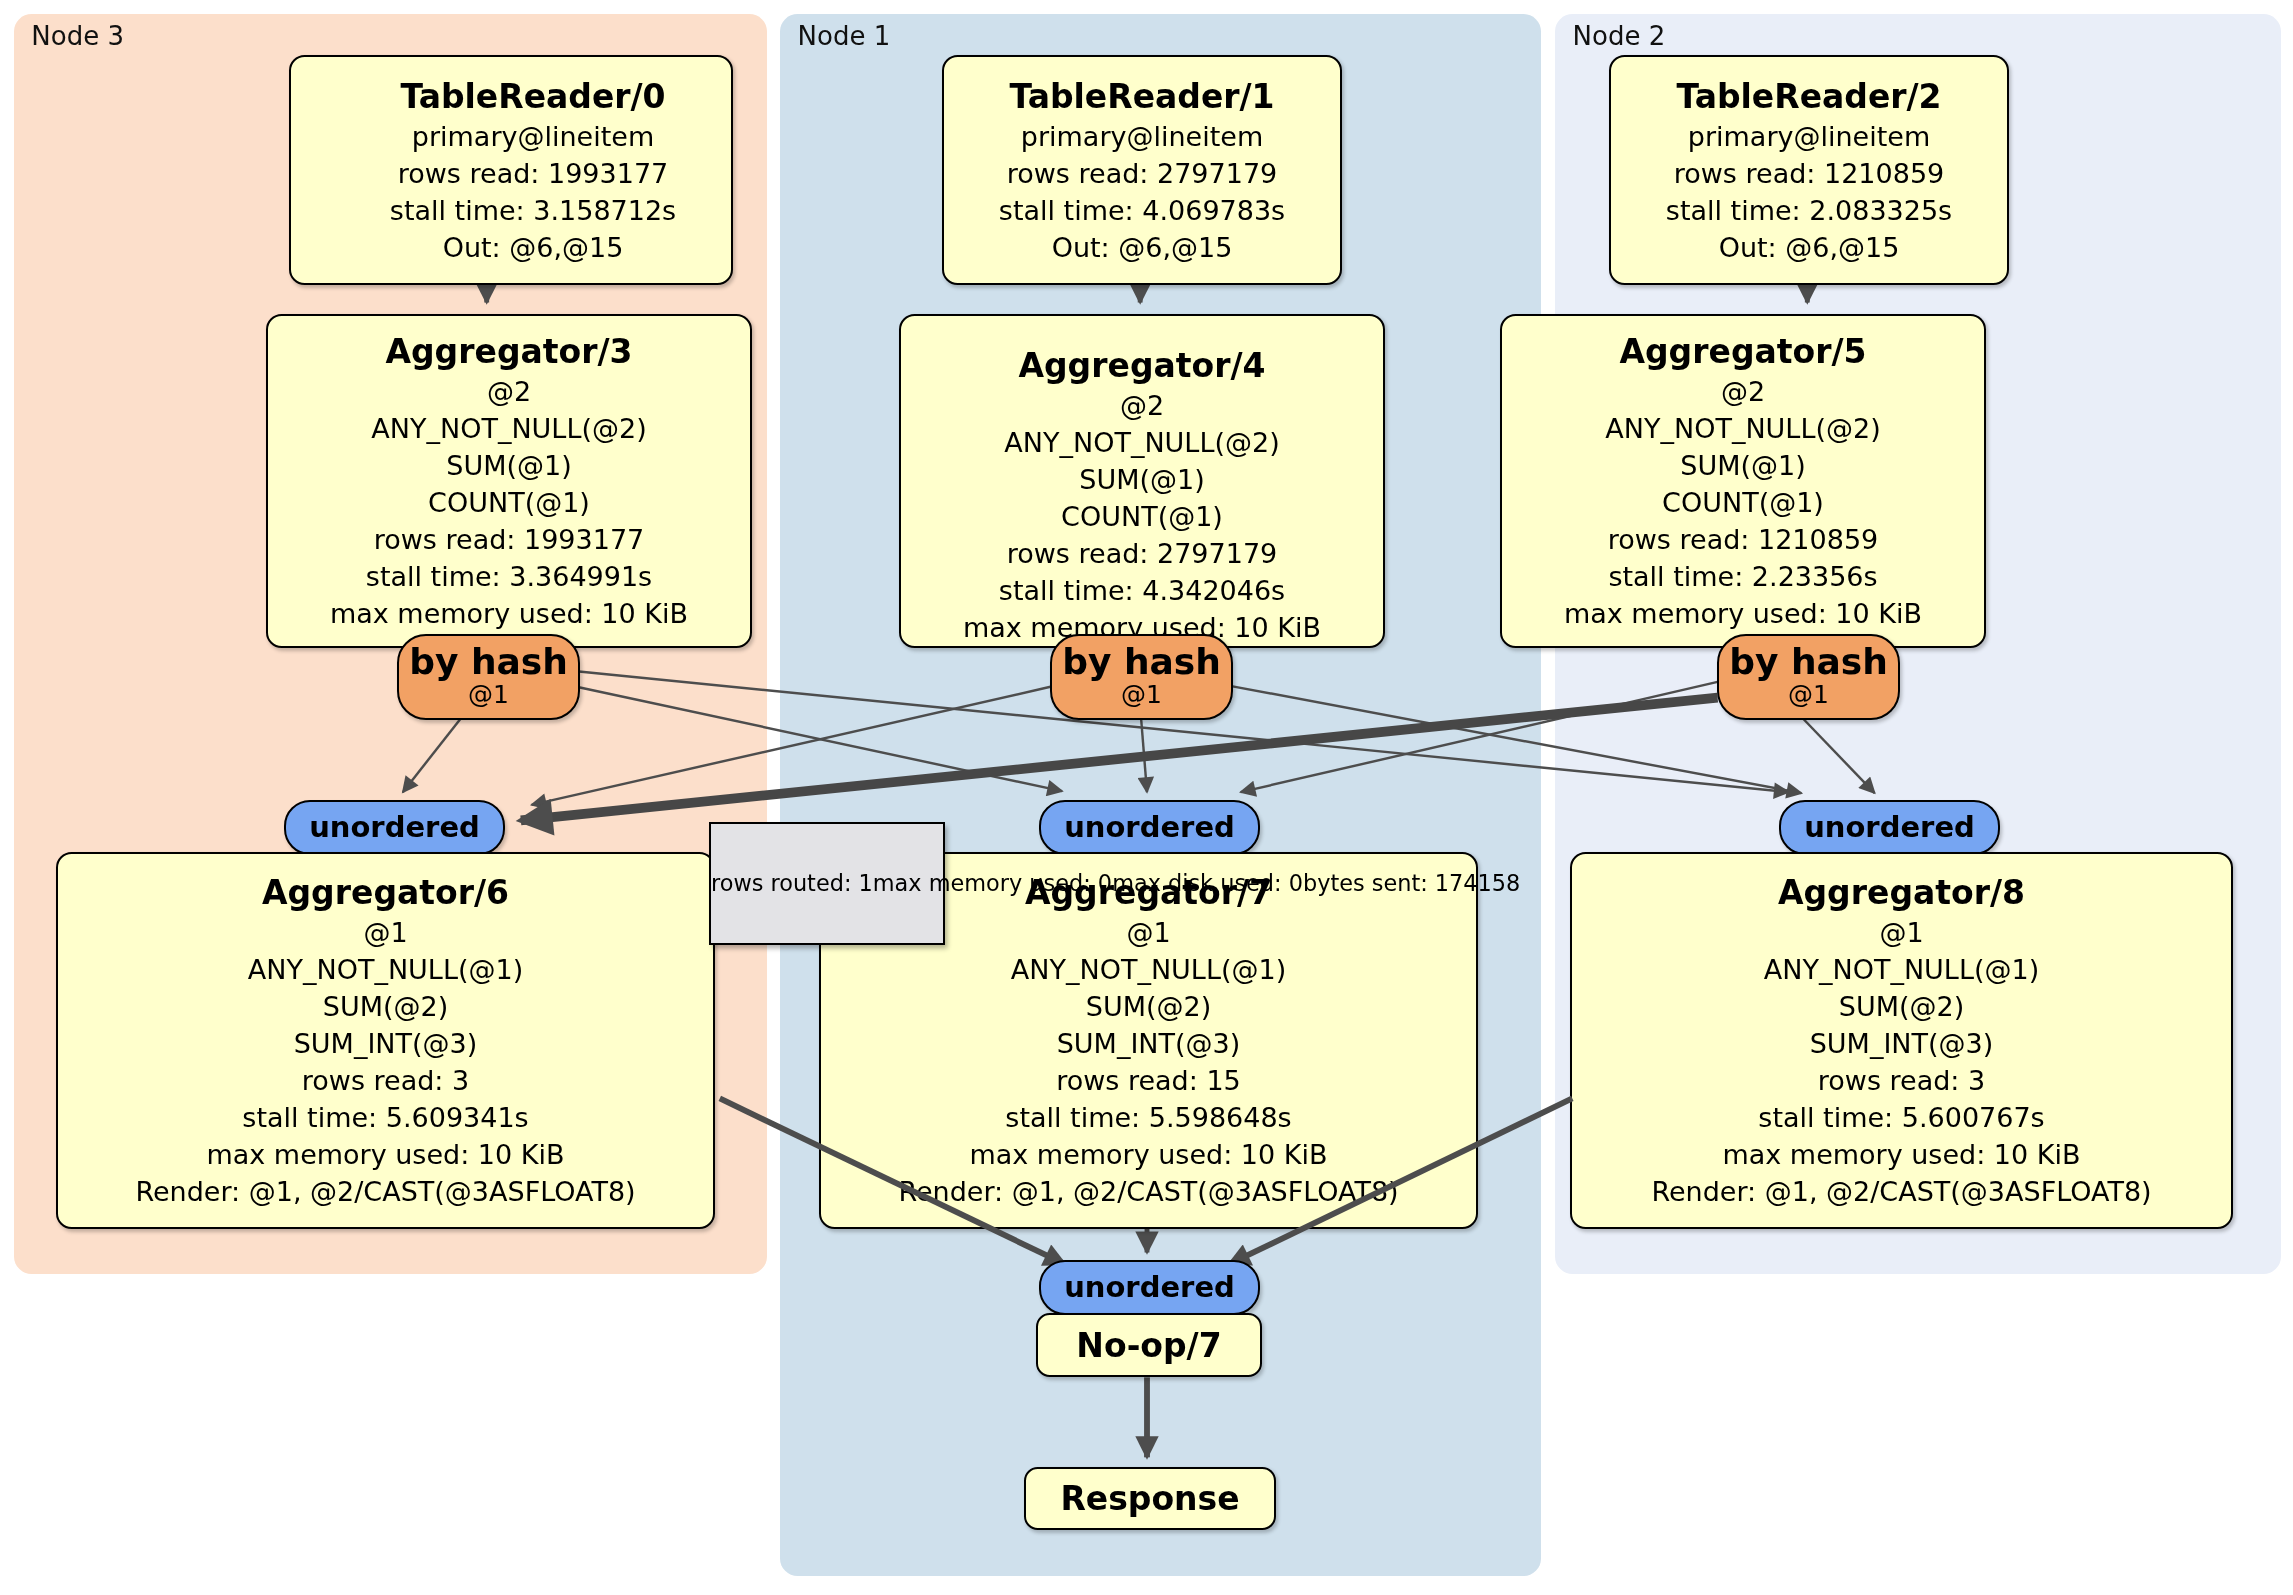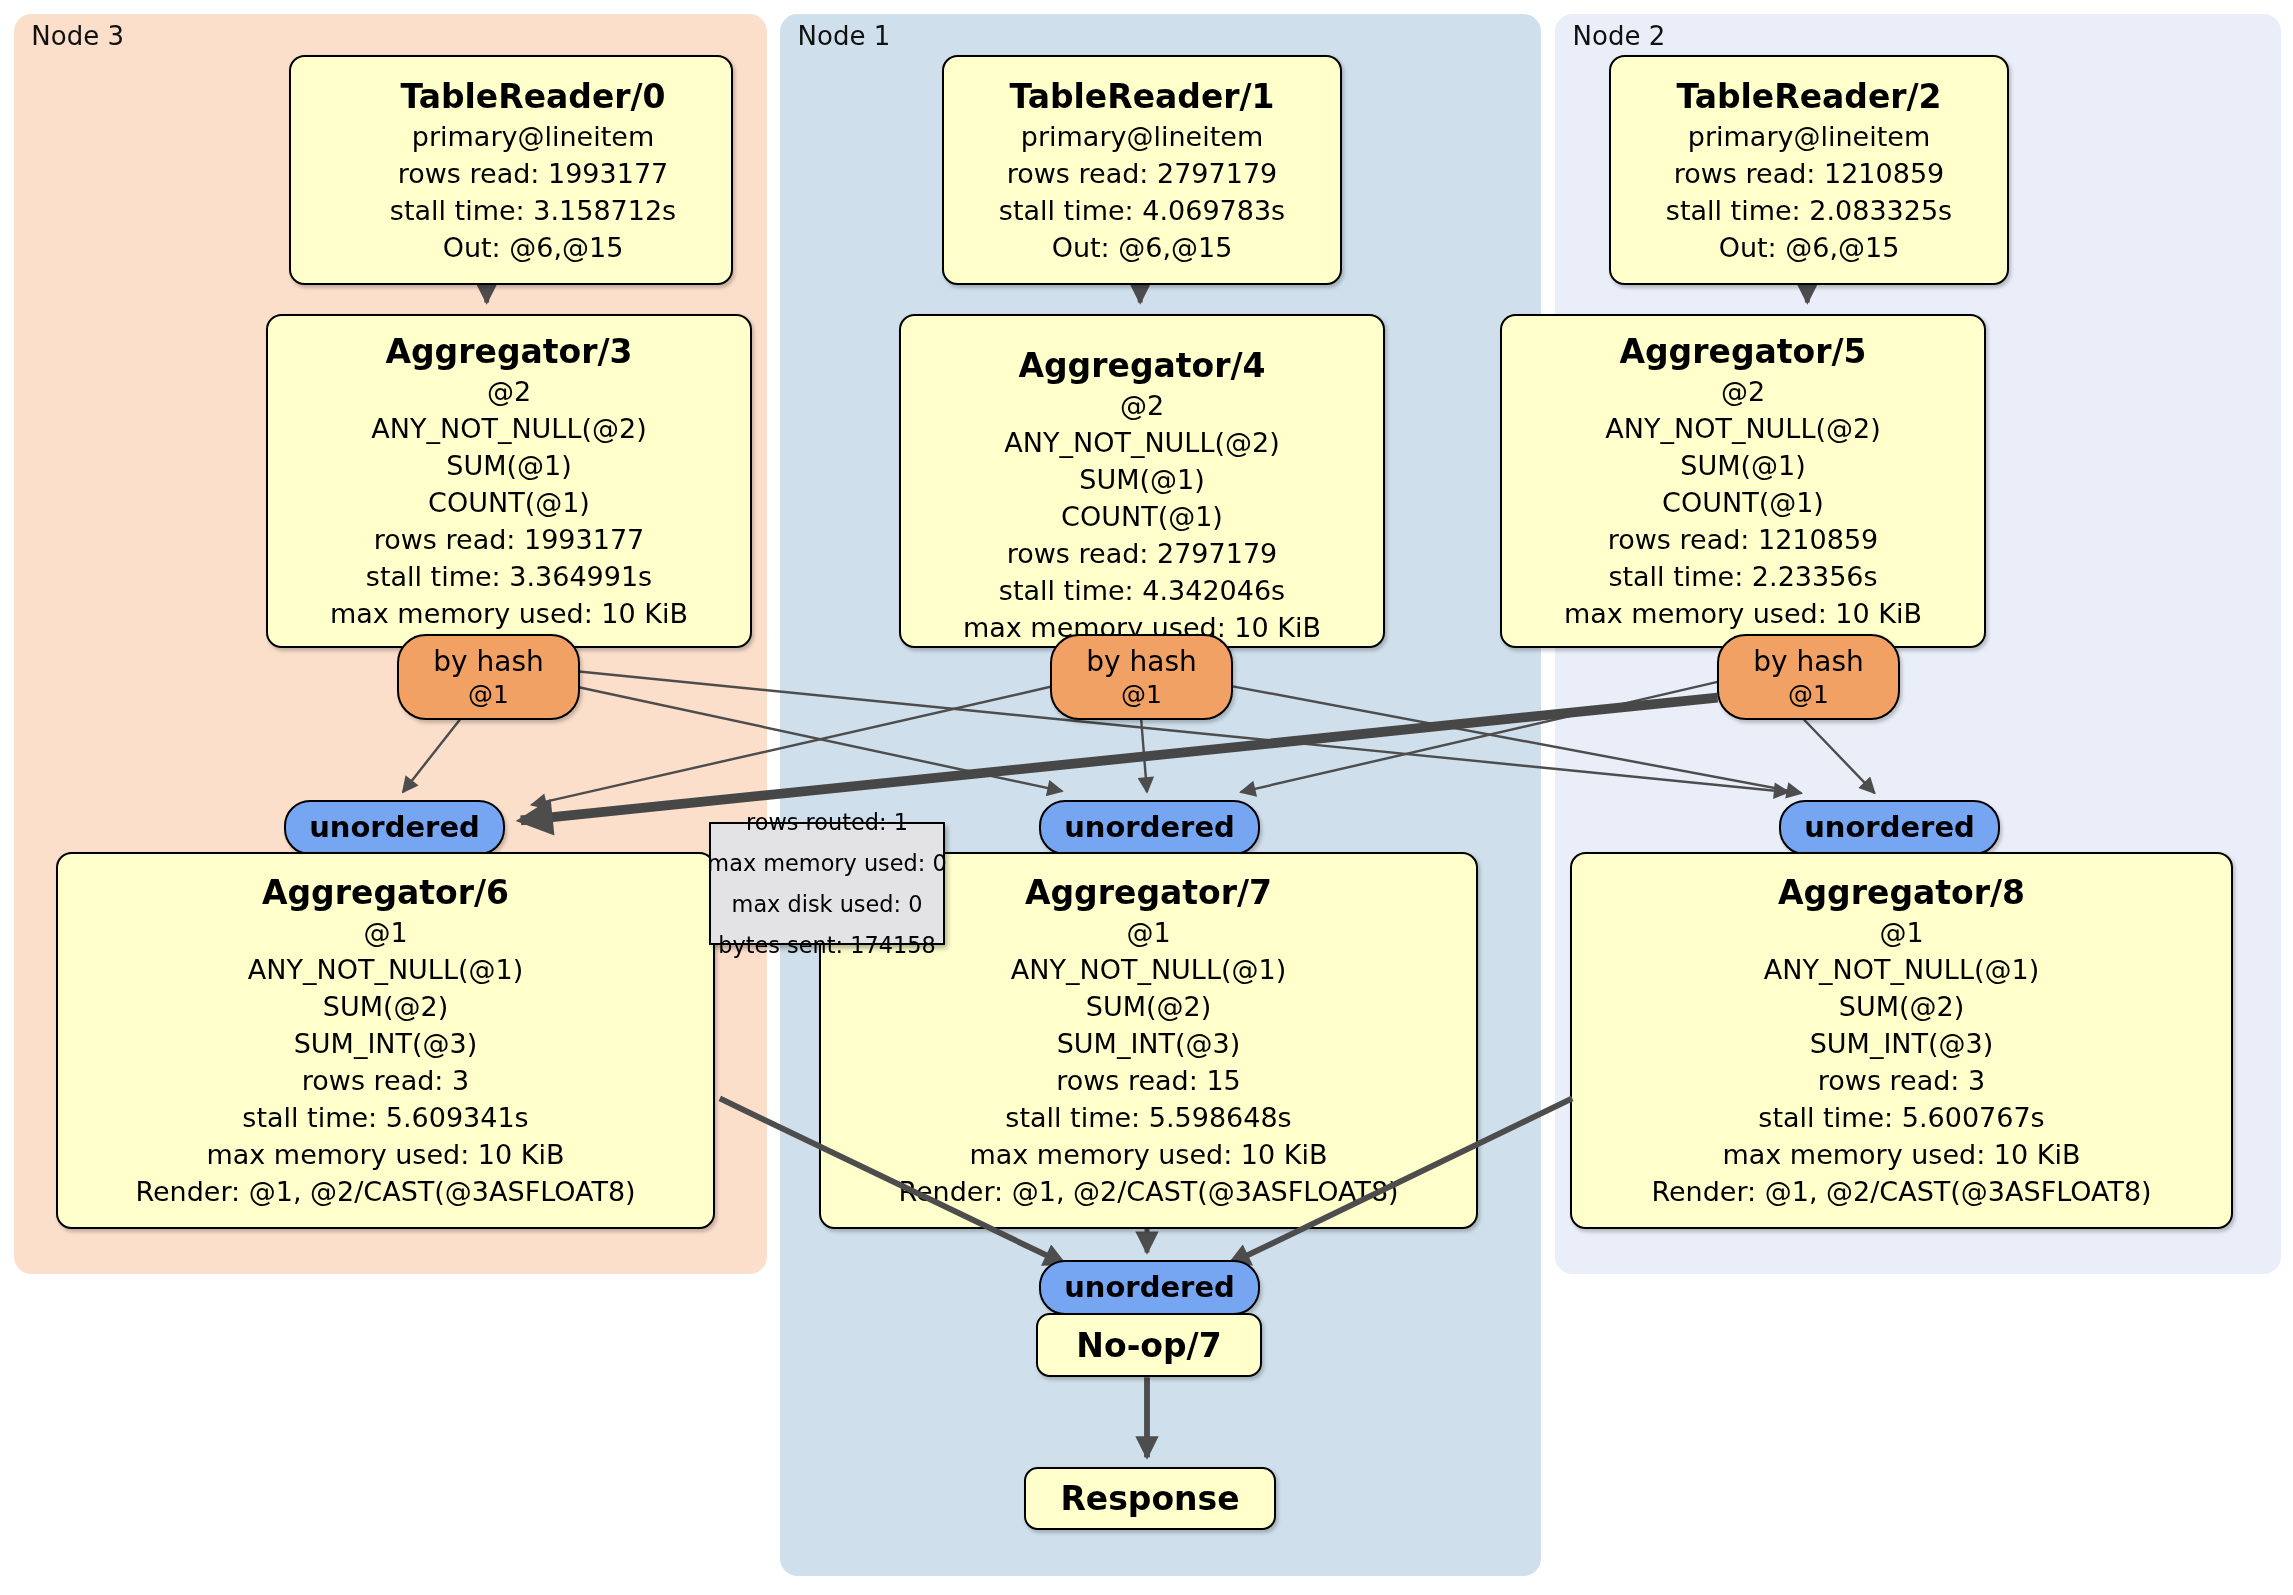--- a/index.html
+++ b/index.html
@@ -15,28 +15,28 @@
     text-align:center;box-shadow:2px 2.9px 3.9px rgba(0,0,0,0.22);
   }
   .gbox .title{font-size:33px;font-weight:bold;line-height:43px;}
   .gbox .ln{font-size:27px;line-height:37px;white-space:nowrap;}
   .router{
     position:absolute;border:2.9px solid #000;
     display:flex;flex-direction:column;justify-content:center;align-items:center;
     text-align:center;box-shadow:2px 2.9px 3.9px rgba(0,0,0,0.22);
   }
   .byhash{background:#f2a164;border-radius:29px;}
-  .byhash .rlabel{font-size:28px;font-weight:normal;line-height:35px;}
+  .byhash .rlabel{font-size:36px;font-weight:bold;line-height:35px;}
   .byhash .rsub{font-size:25px;line-height:31px;}
   .unordered{background:#76a5f2;border-radius:26px;}
   .unordered .rlabel{font-size:29px;font-weight:bold;line-height:33px;}
   .tooltip{
     position:absolute;background:#e3e3e6;border:2.9px solid #000;
-    display:flex;flex-direction:column;justify-content:center;align-items:center;
-    text-align:center;box-shadow:2.9px 3.9px 4.9px rgba(0,0,0,0.3);gap:14px;
+    display:flex;flex-direction:row;justify-content:flex-start;align-items:center;
+    text-align:center;box-shadow:2.9px 3.9px 4.9px rgba(0,0,0,0.3);
   }
   .tooltip .tln{font-size:22.4px;line-height:27px;white-space:nowrap;}
   svg.edges{position:absolute;left:0;top:0;pointer-events:none;}
   svg.edges line{pointer-events:stroke;}
 </style>
 </head>
 <body>
 
 <div class="canvas">
 

